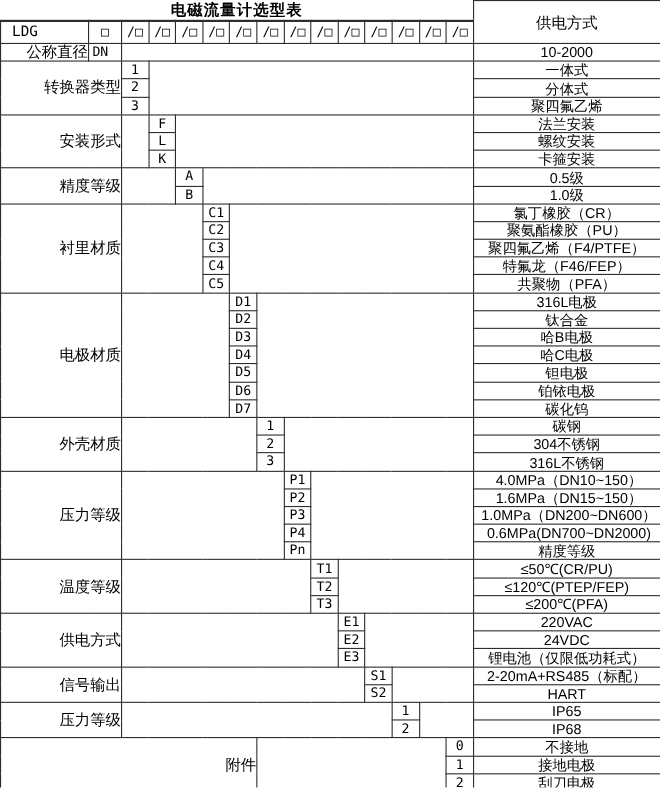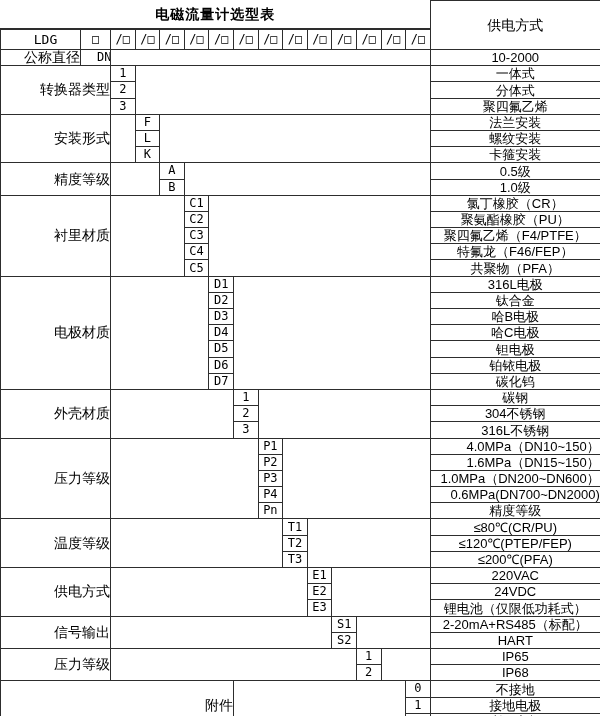--- a/index.html
+++ b/index.html
@@ -1,34 +1,34 @@
 <!DOCTYPE html>
 <html><head>
 <meta charset="utf-8">
 <style>
   html,body{margin:0;padding:0;background:#ffffff;}
   body{width:600px;height:716px;overflow:hidden;color:#000;
        font-family:"Liberation Sans",sans-serif;}
   table{border-collapse:collapse;table-layout:fixed;width:600px;}
   td{border:1px solid #2d2d2d;padding:0;text-align:center;vertical-align:middle;
      overflow:hidden;white-space:nowrap;font-size:13px;line-height:15px;}
-  tr.title-row{height:28px;margin-top:40px;}
+  tr.title-row{height:18px;margin-top:40px;}
   tr.header-row{height:21px;}
   tr.body-row{height:16.2px;}
   td.title-cell{border:none;border-right:1px solid #2d2d2d;border-bottom:2px solid #2d2d2d;
      font-size:14px;font-weight:bold;letter-spacing:1px;}
   td.func-header{font-size:14px;}
   td.model-code{font-family:"DejaVu Sans Mono","Liberation Mono",monospace;font-size:12px;}
-  td.ldg-cell{text-align:center;padding-left:10px;font-size:13px;}
+  td.ldg-cell{text-align:left;padding-left:10px;font-size:13px;}
   td.box-cell{font-size:12px;}
   td.label-cell{font-size:14px;text-align:right;}
   td.code-cell{font-family:"DejaVu Sans Mono","Liberation Mono",monospace;font-size:12px;}
-  td.dn-cell{text-align:left;padding-left:16px;}
+  td.dn-cell{text-align:left;padding-left:3px;}
   td.desc-cell{vertical-align:bottom;line-height:14px;margin-top:20px;}
-  td.desc-left{text-align:right;padding-left:4px;}
+  td.desc-left{text-align:center;padding-left:4px;}
   td.filler-cell{background:#ffffff;}
 </style>
 </head>
 <body>
 
 <table>
   <colgroup id="grid-cols">
       <col style="width: 80px;">
       <col style="width: 30px;">
       <col style="width: 24.6px;">
@@ -204,21 +204,21 @@
       </tr>
       <tr class="body-row">
         <td class="code-cell">Pn</td>
         <td class="desc-cell">精度等级</td>
       </tr>
       <tr class="body-row">
         <td class="label-cell" rowspan="3" colspan="2">温度等级</td>
         <td class="filler-cell" rowspan="3" colspan="7"></td>
         <td class="code-cell">T1</td>
         <td class="filler-cell" rowspan="3" colspan="5"></td>
-        <td class="desc-cell">≤80℃(CR/PU)</td>
+        <td class="desc-cell">≤50℃(CR/PU)</td>
       </tr>
       <tr class="body-row">
         <td class="code-cell">T2</td>
         <td class="desc-cell">≤120℃(PTEP/FEP)</td>
       </tr>
       <tr class="body-row">
         <td class="code-cell">T3</td>
         <td class="desc-cell">≤200℃(PFA)</td>
       </tr>
       <tr class="body-row">

